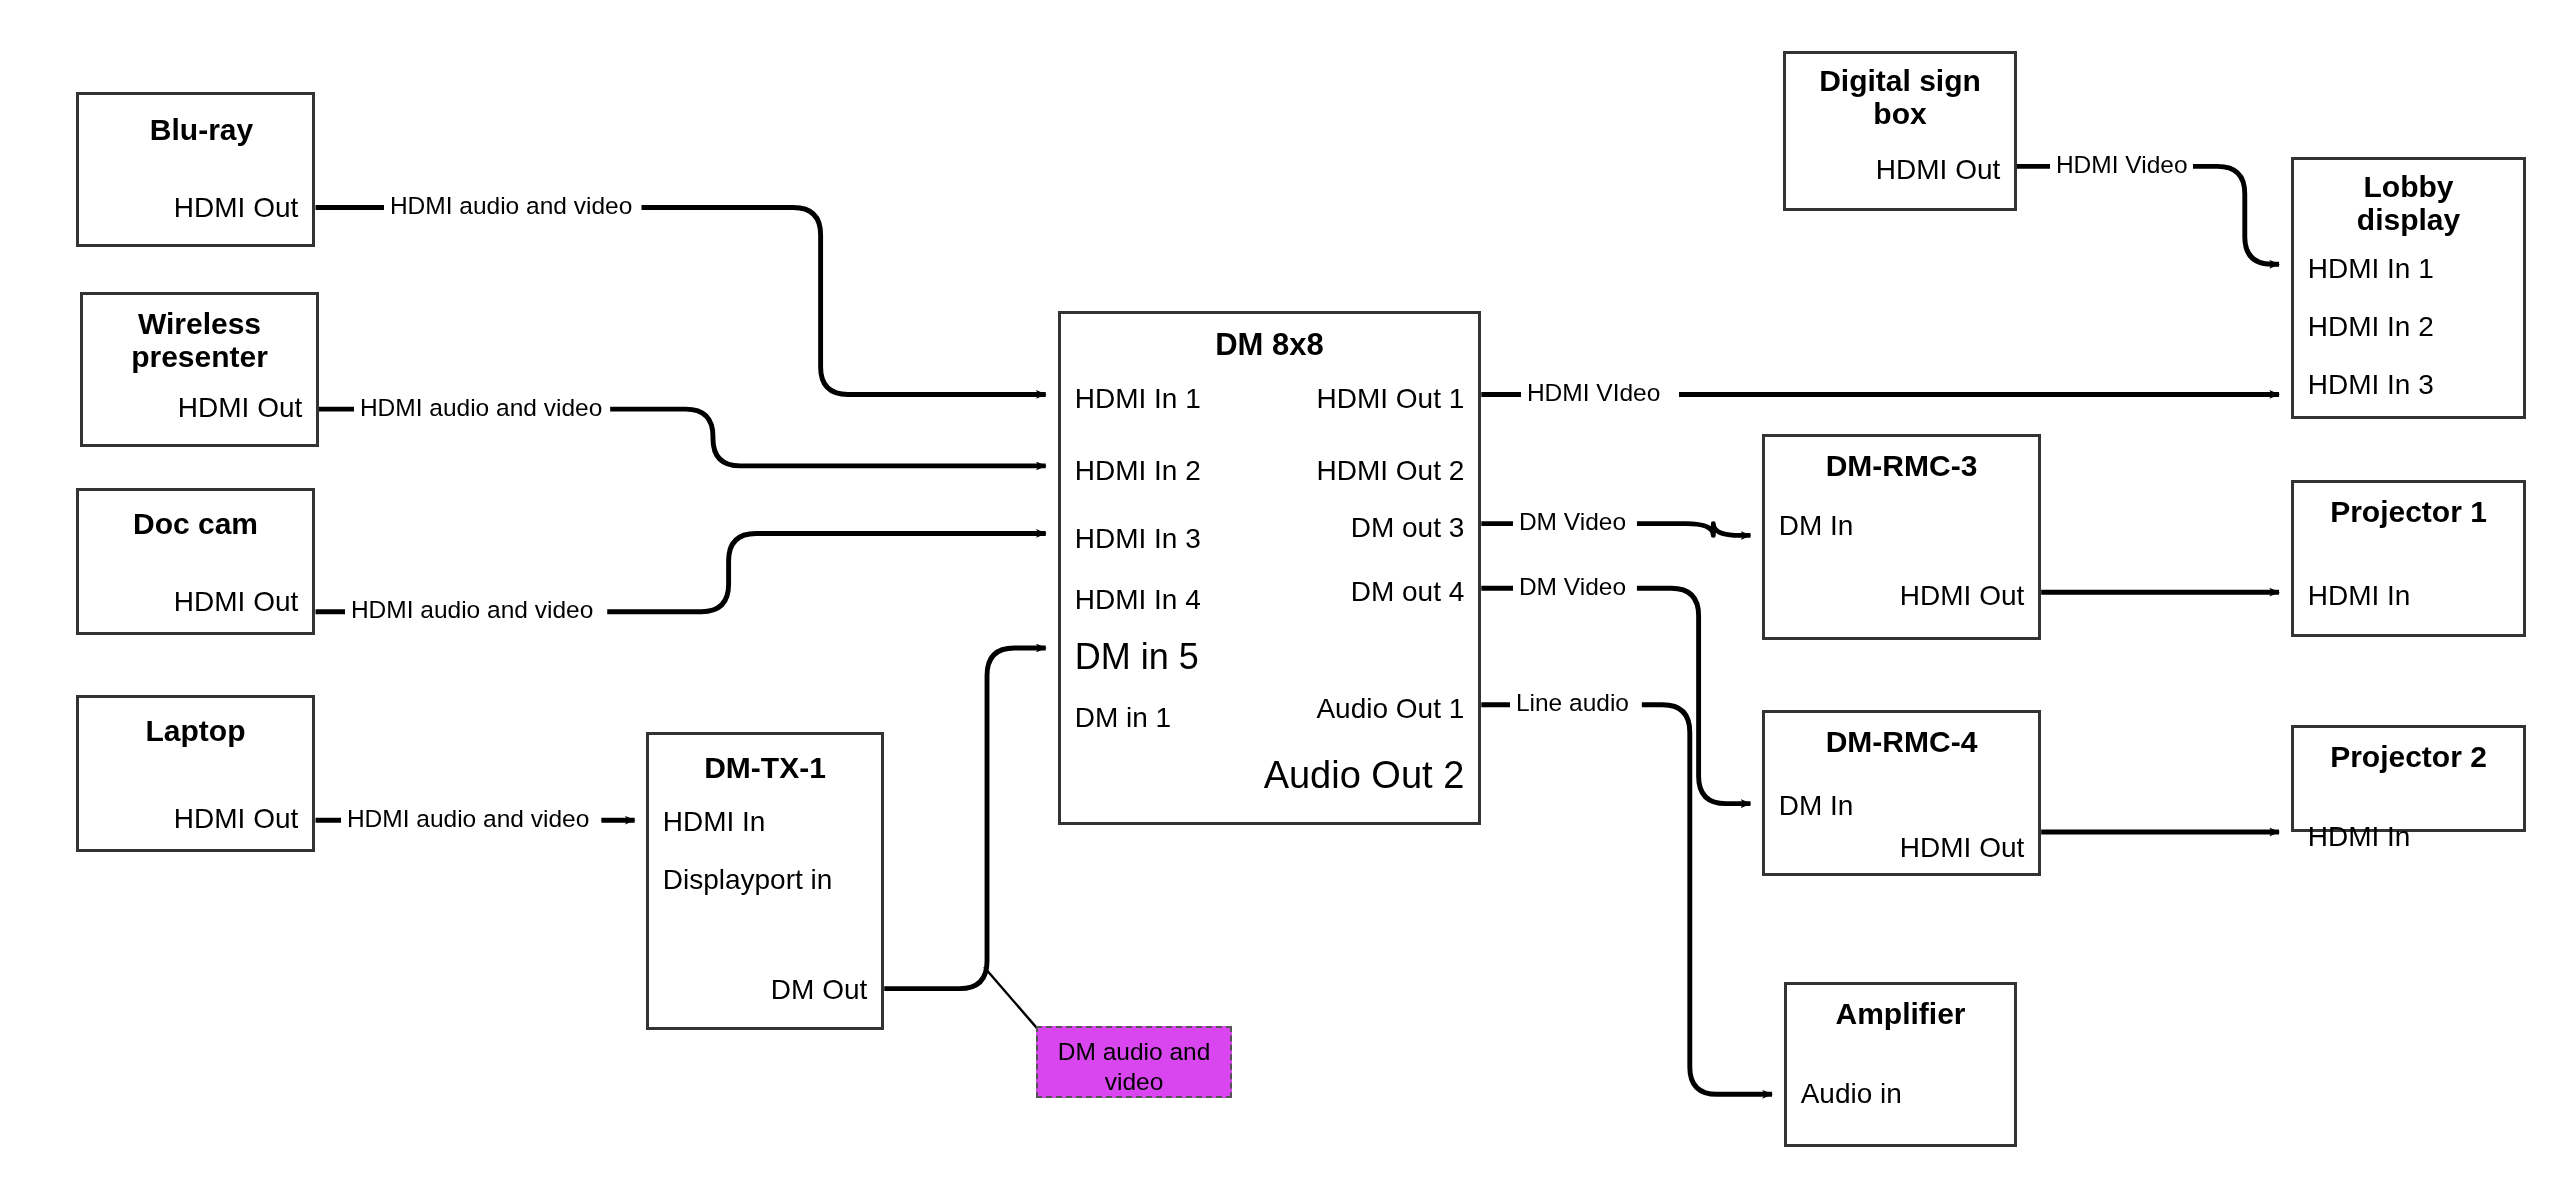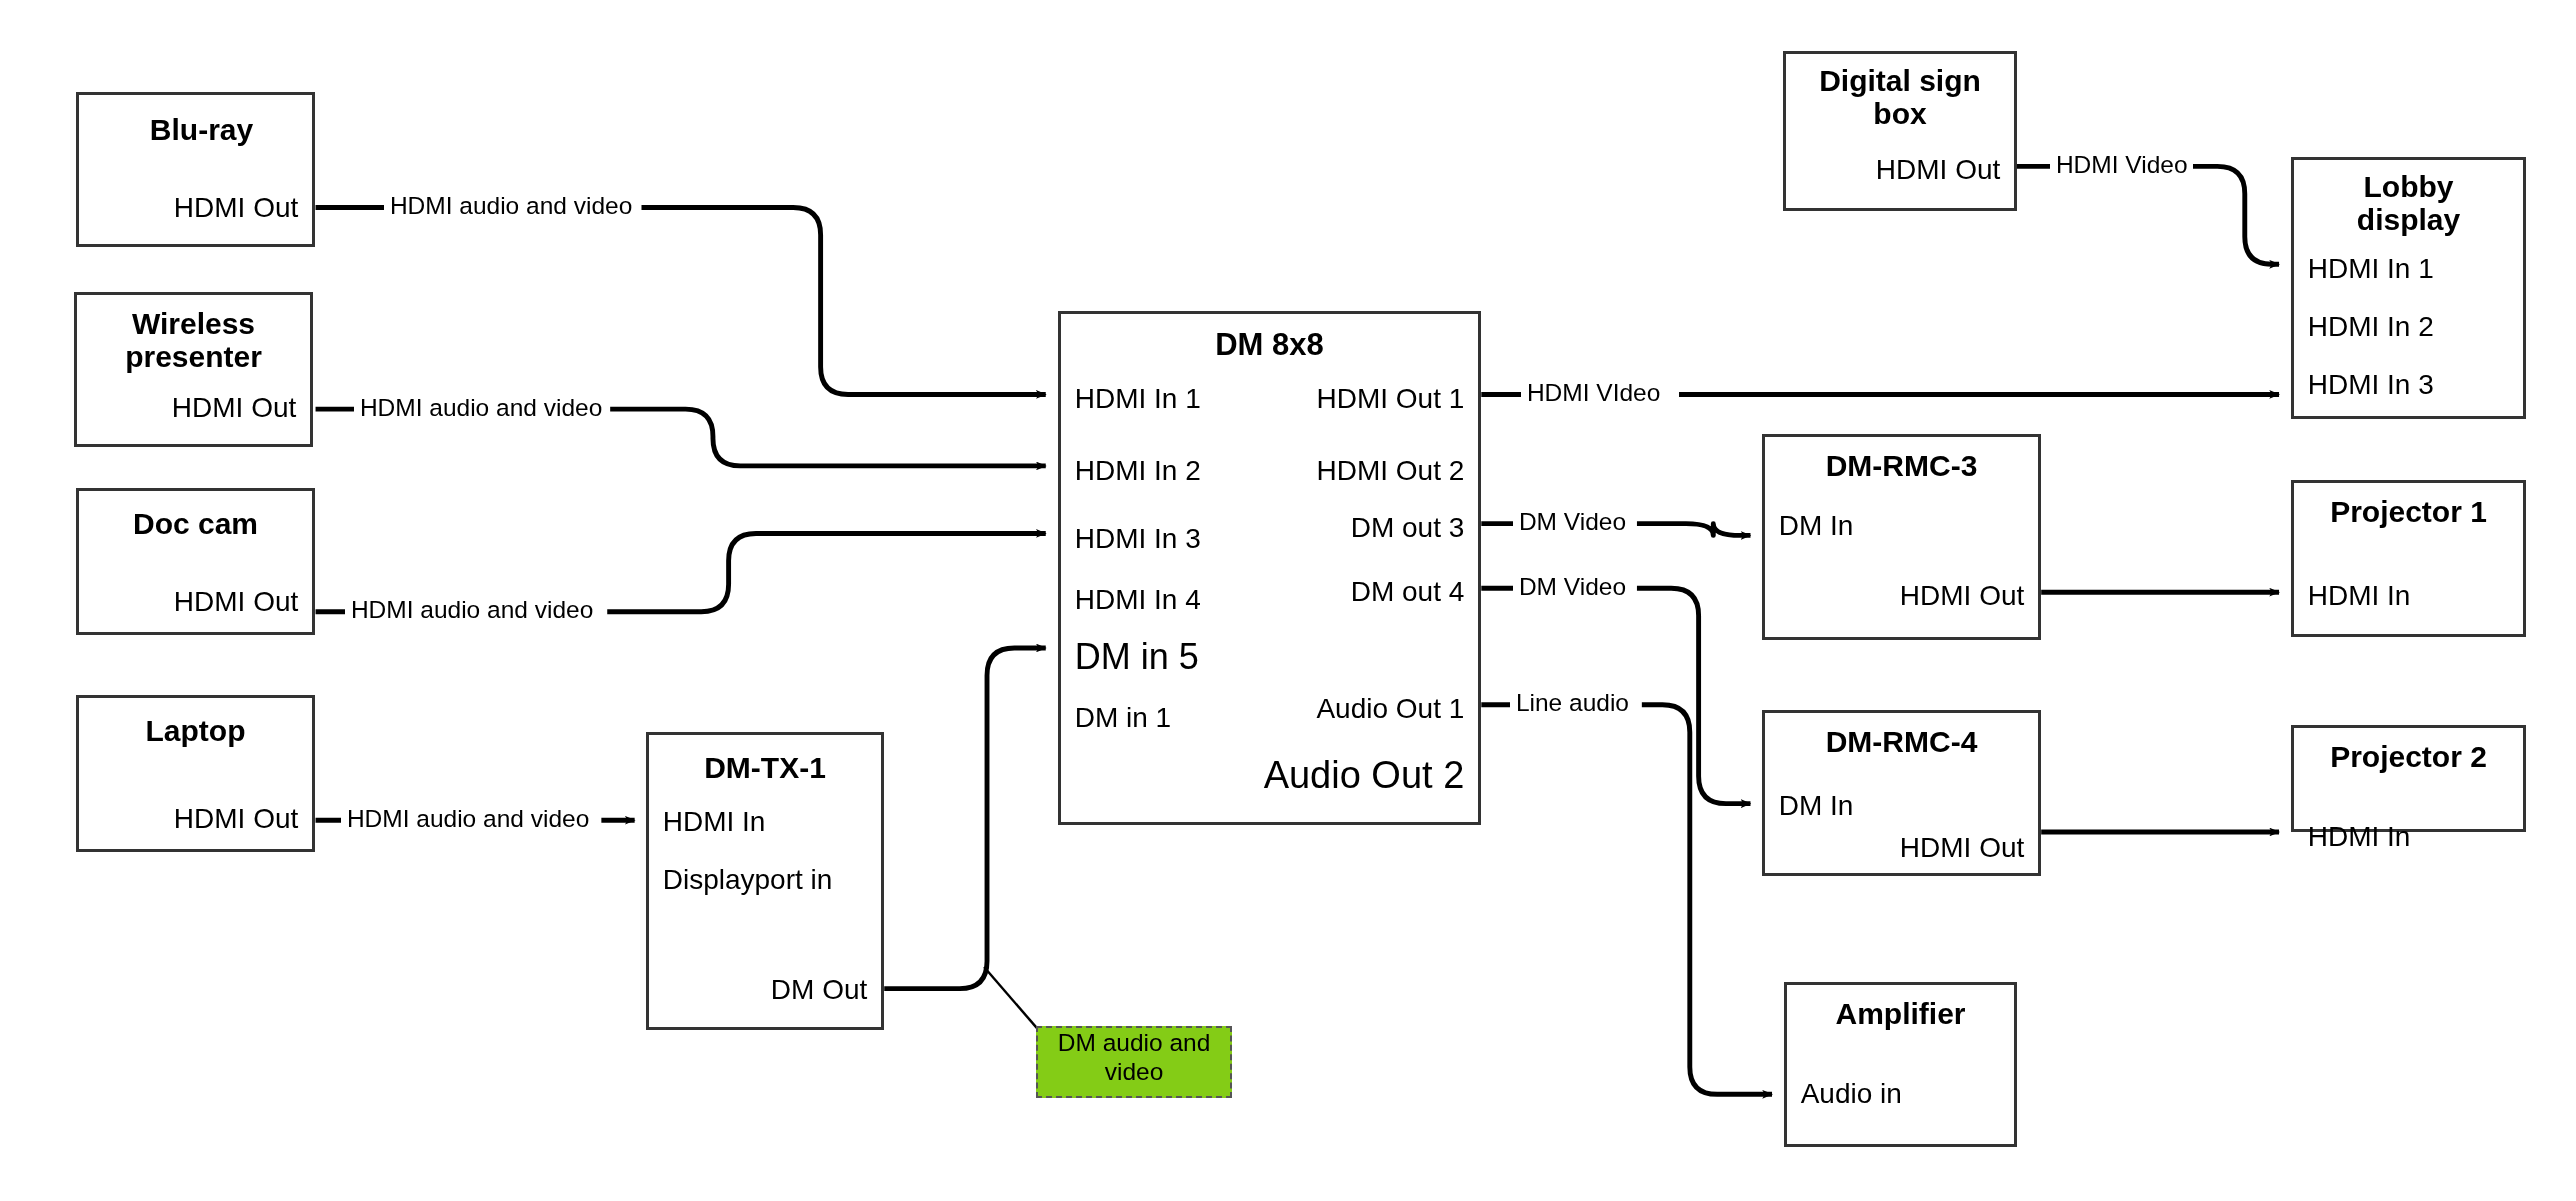--- a/index.html
+++ b/index.html
@@ -12,22 +12,22 @@
     font-weight:bold;color:#000000;line-height:1.12;
   }
   .port{position:absolute;color:#000000;white-space:nowrap;line-height:1.1;}
   .port.left{text-align:left;}
   .port.right{text-align:right;}
   .wirelabel{
     position:absolute;color:#000000;white-space:nowrap;
     background:#ffffff;padding:0 5.9px;line-height:1;
   }
   .callout{
-    position:absolute;background:#84cc16;border:2px dashed #555555;
-    box-sizing:border-box;display:flex;align-items:flex-start;justify-content:center;
+    position:absolute;background:#d946ef;border:2px dashed #555555;
+    box-sizing:border-box;display:flex;align-items:flex-end;justify-content:center;
     text-align:center;color:#000000;line-height:1.2;
   }
 </style>
 </head>
 <body>
 
 <div id="stage">
 
   <svg id="wires" viewBox="0 0 2631 1227">
     <defs>
@@ -73,21 +73,21 @@
     </g>
 
     <path d="M1005,988 L1063,1055" fill="none" stroke="#000000" stroke-width="2.5"></path>
   </svg>
 
   <div class="node" style="left:76px;top:92px;width:239px;height:155px;">
     <div class="title" style="top:17.6px;font-size:30px;padding-left:12px;">Blu-ray</div>
     <div class="port right" style="right:13.7px;top:98px;font-size:28px;">HDMI Out</div>
   </div>
 
-  <div class="node" style="left:74px;top:292px;width:239px;height:155px;">
+  <div class="node" style="left:80px;top:292px;width:239px;height:155px;">
     <div class="title" style="top:11.7px;font-size:30px;white-space:pre-line;">Wireless
 presenter</div>
     <div class="port right" style="right:13.7px;top:98px;font-size:28px;">HDMI Out</div>
   </div>
 
   <div class="node" style="left:76px;top:488px;width:239px;height:147px;">
     <div class="title" style="top:15.7px;font-size:30px;">Doc cam</div>
     <div class="port right" style="right:13.7px;top:96px;font-size:28px;">HDMI Out</div>
   </div>
 

